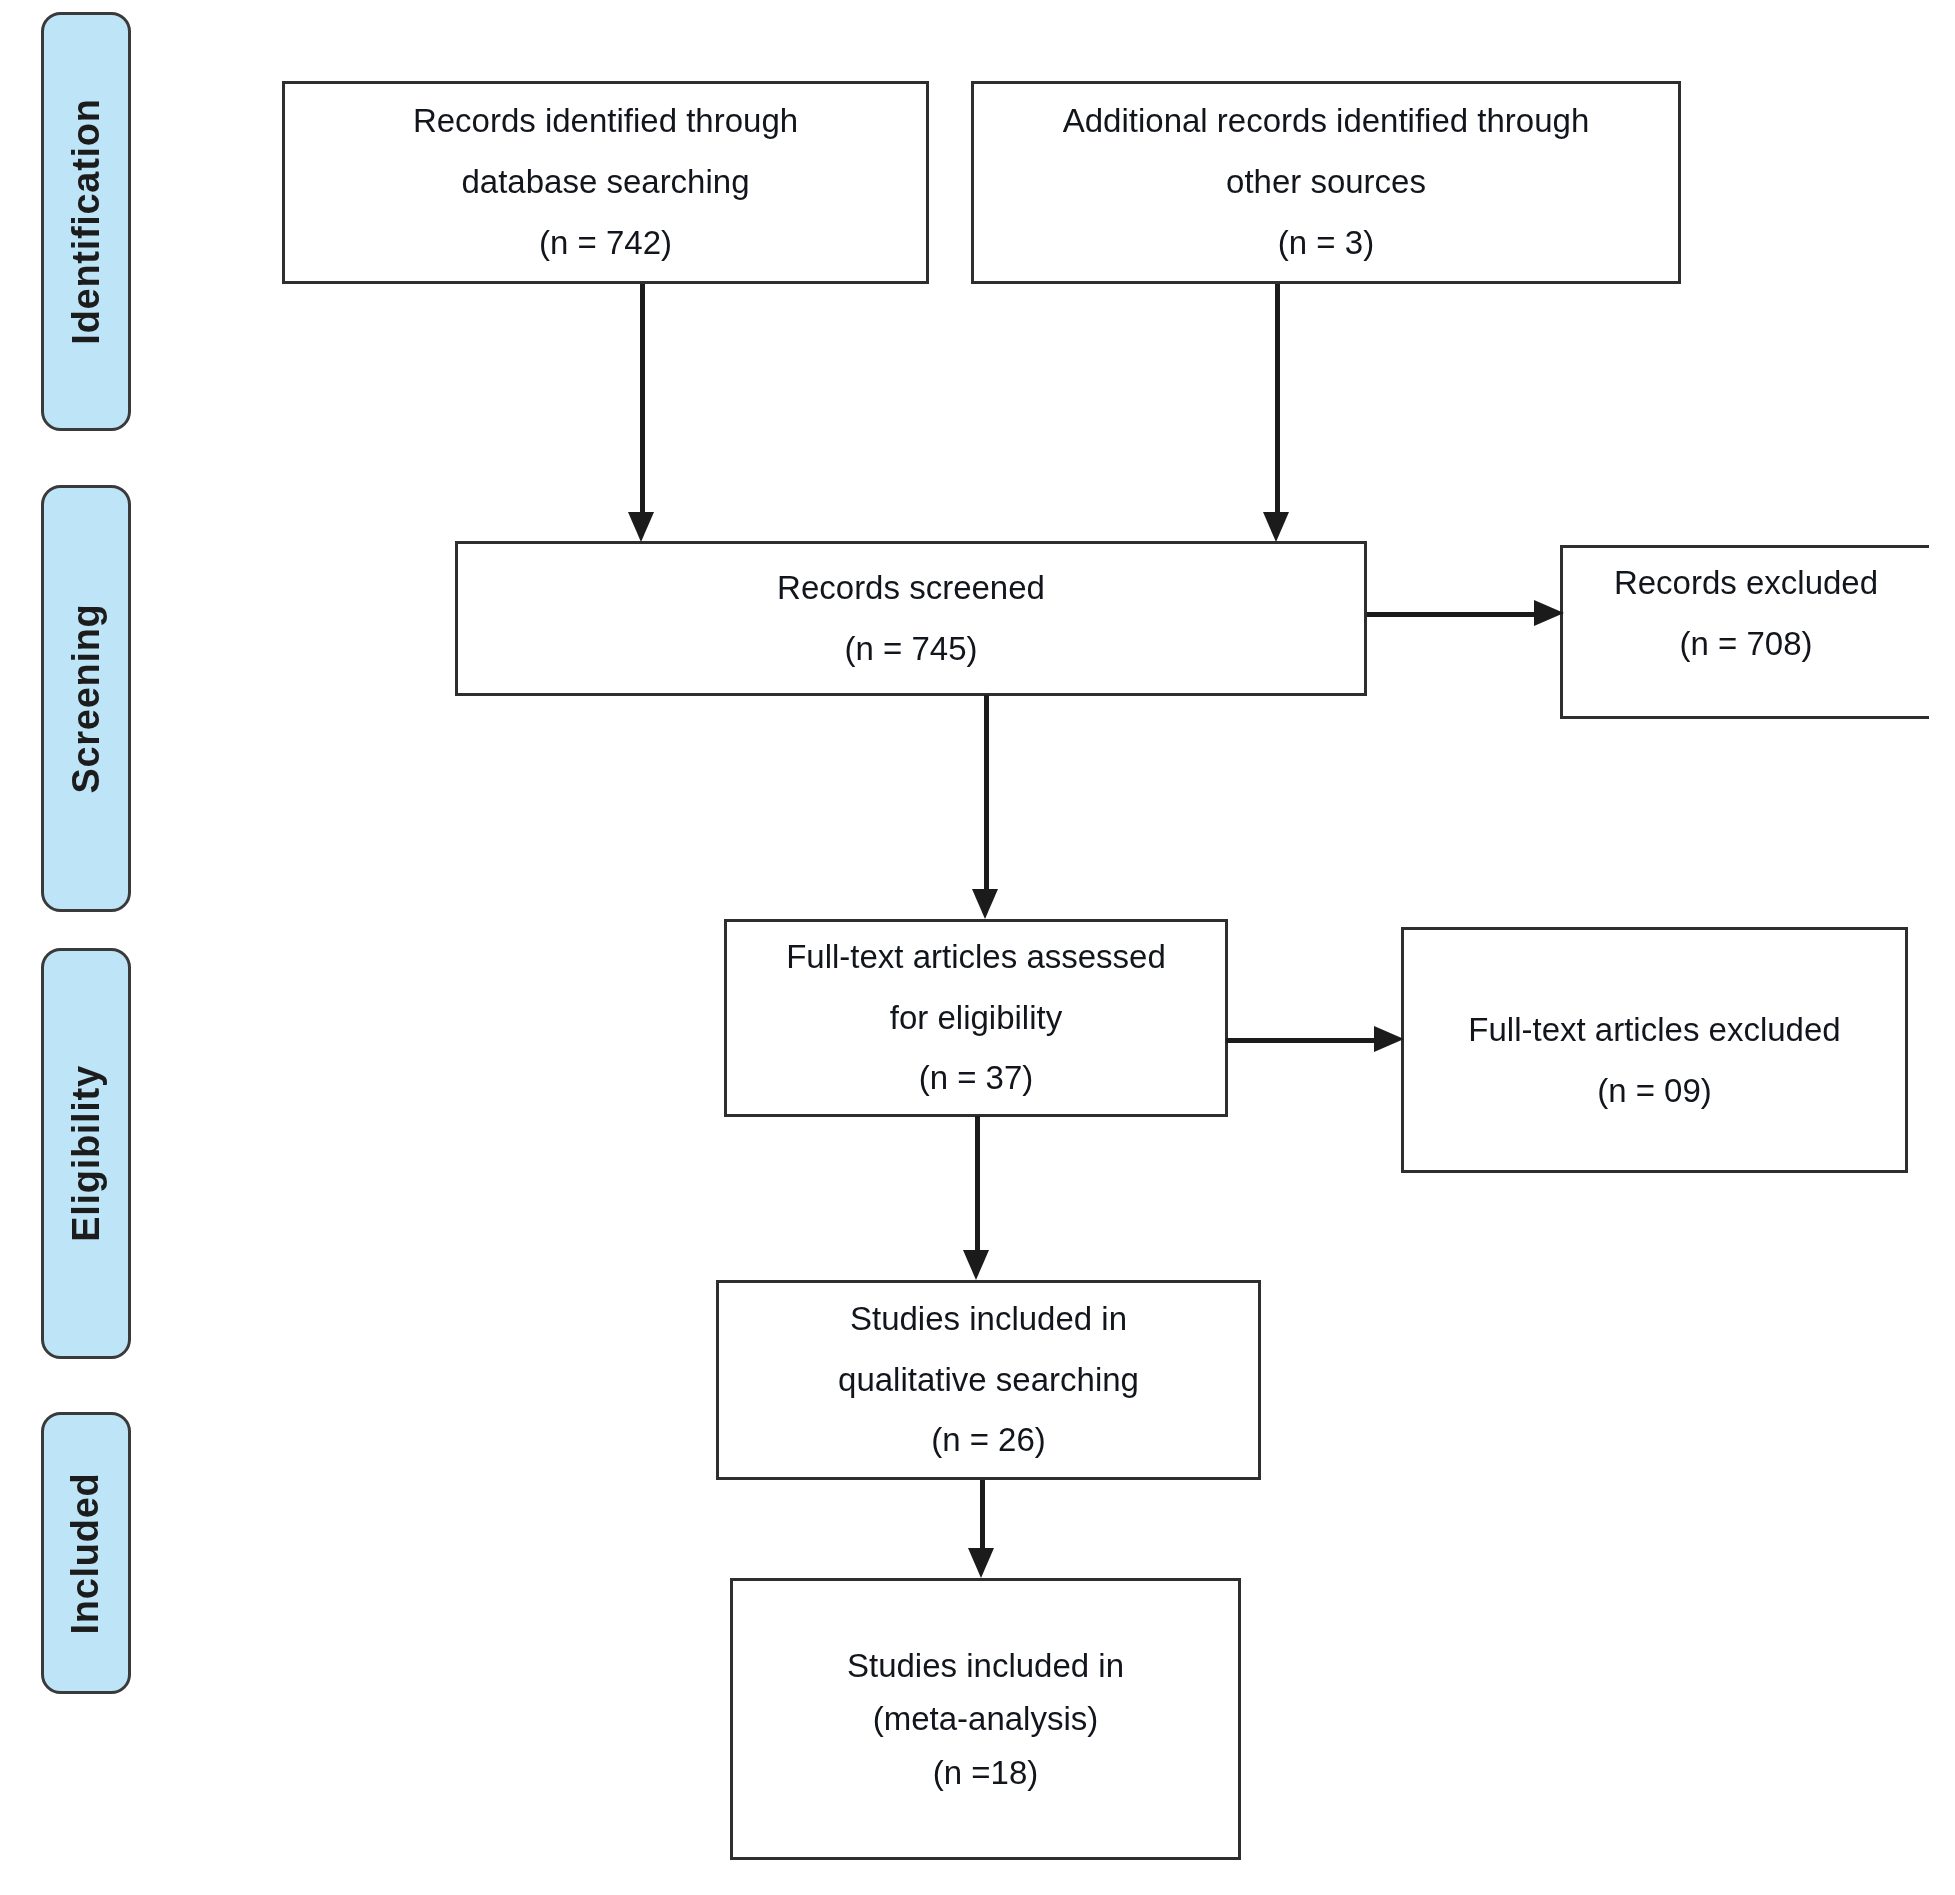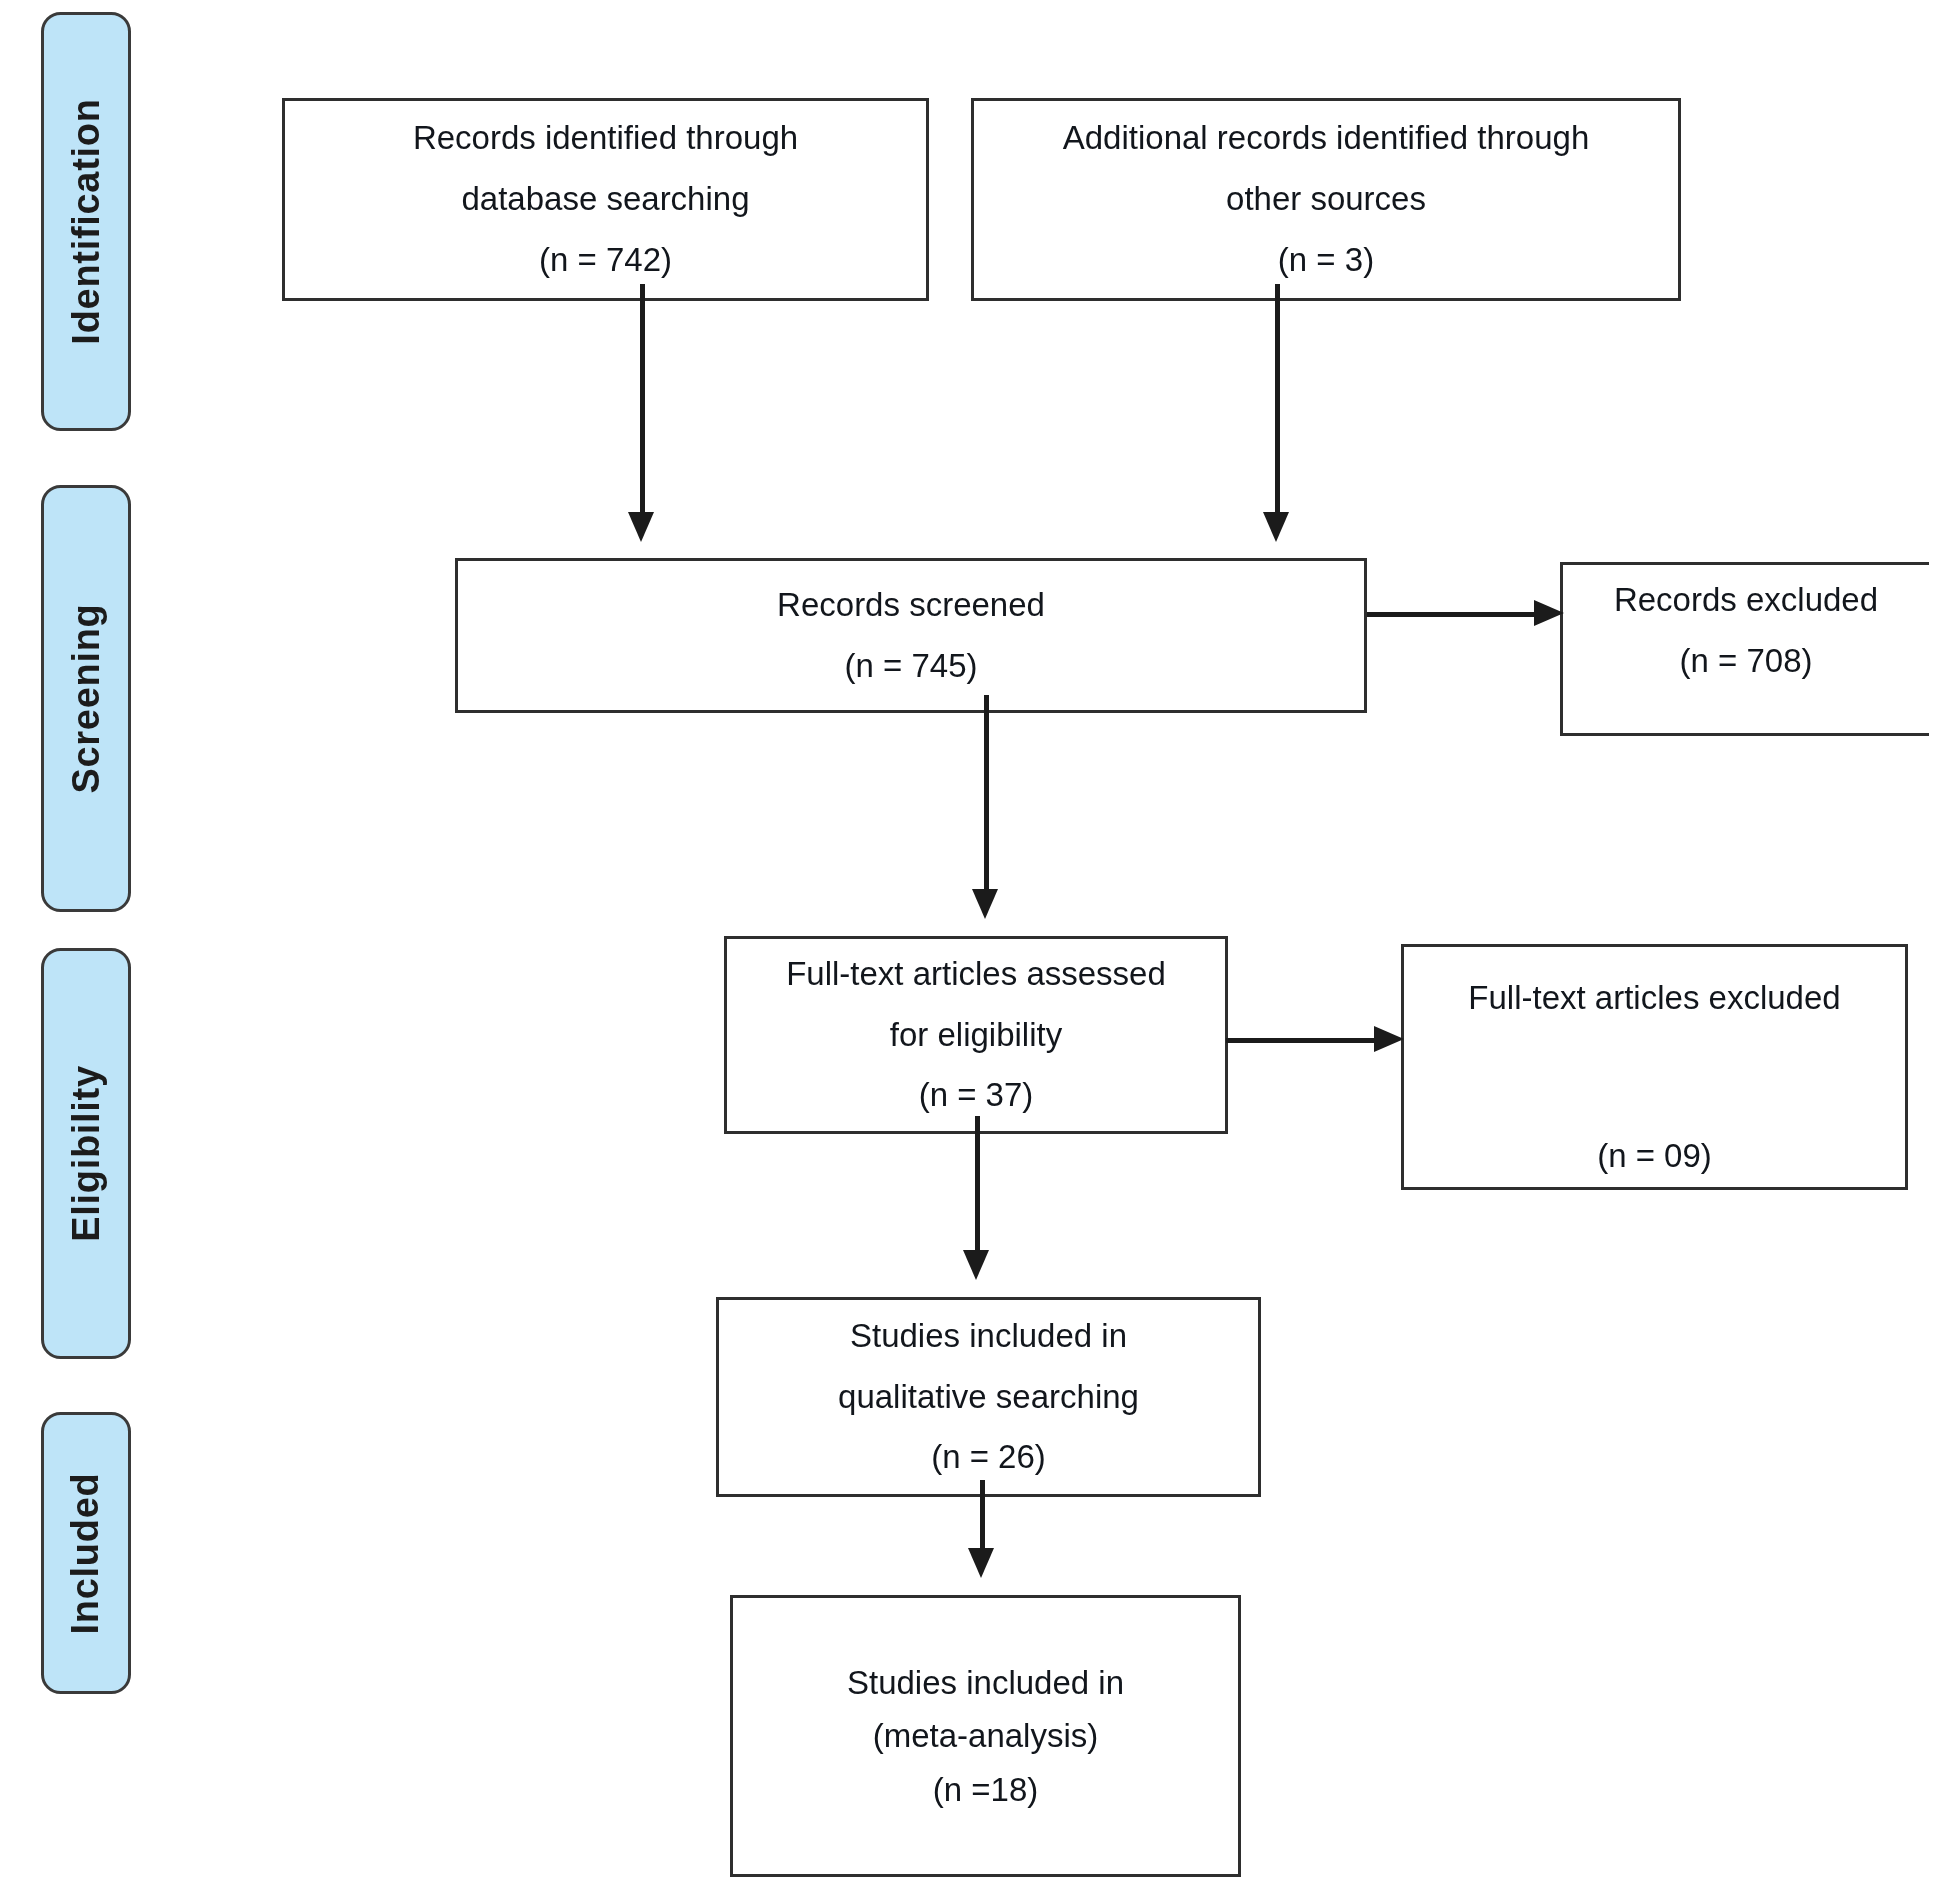--- a/index.html
+++ b/index.html
@@ -37,21 +37,21 @@
   }
   
   .fbox{
     position:absolute;
     background:#fff;
     border:3.9px solid var(--box-border);
     box-sizing:border-box;
     display:flex;flex-direction:column;
     align-items:center;justify-content:center;
     text-align:center;
-    font-size:33px;line-height:1.84;margin-top:17px;
+    font-size:33px;line-height:1.84;
   }
   .fbox .line{white-space:nowrap;}
   
   .vline{position:absolute;width:4.6px;background:var(--arrow);}
   .hline{position:absolute;height:4.6px;background:var(--arrow);}
   .head-down{
     position:absolute;width:0;height:0;
     border-left:13.8px solid transparent;
     border-right:13.8px solid transparent;
     border-top:30px solid var(--arrow);
@@ -67,21 +67,21 @@
   #stage-identification{top:11.8px;height:419px;}
   #stage-screening{top:485px;height:427px;}
   #stage-eligibility{top:948px;height:411px;}
   #stage-included{top:1412px;height:282px;}
 
   #box-records-identified{left:282px;top:81px;width:647px;height:203px;}
   #box-additional-records{left:971px;top:81px;width:710px;height:203px;}
   #box-records-screened{left:455px;top:541px;width:912px;height:155px;}
   #box-records-excluded{left:1560px;top:545px;width:369px;height:174px;border-right:none;padding-bottom:36px;}
   #box-fulltext-assessed{left:724px;top:919px;width:504px;height:198px;}
-  #box-fulltext-excluded{left:1401px;top:927px;width:507px;height:246px;justify-content:space-between;padding-top:21px;}
+  #box-fulltext-excluded{left:1401px;top:927px;width:507px;height:246px;justify-content:center;padding-top:21px;}
   #box-qualitative{left:716px;top:1280px;width:545px;height:200px;}
   #box-quantitative{left:730px;top:1578px;width:511px;height:282px;line-height:1.62;}
 
   #arrow-identified-line{left:640px;top:284px;height:230px;}
   #arrow-identified-head{left:628px;top:512px;}
   #arrow-additional-line{left:1275px;top:284px;height:230px;}
   #arrow-additional-head{left:1263px;top:512px;}
   #arrow-screened-down-line{left:984px;top:695px;height:196px;}
   #arrow-screened-down-head{left:972px;top:889px;}
   #arrow-screened-right-line{left:1367px;top:612px;width:170px;}

